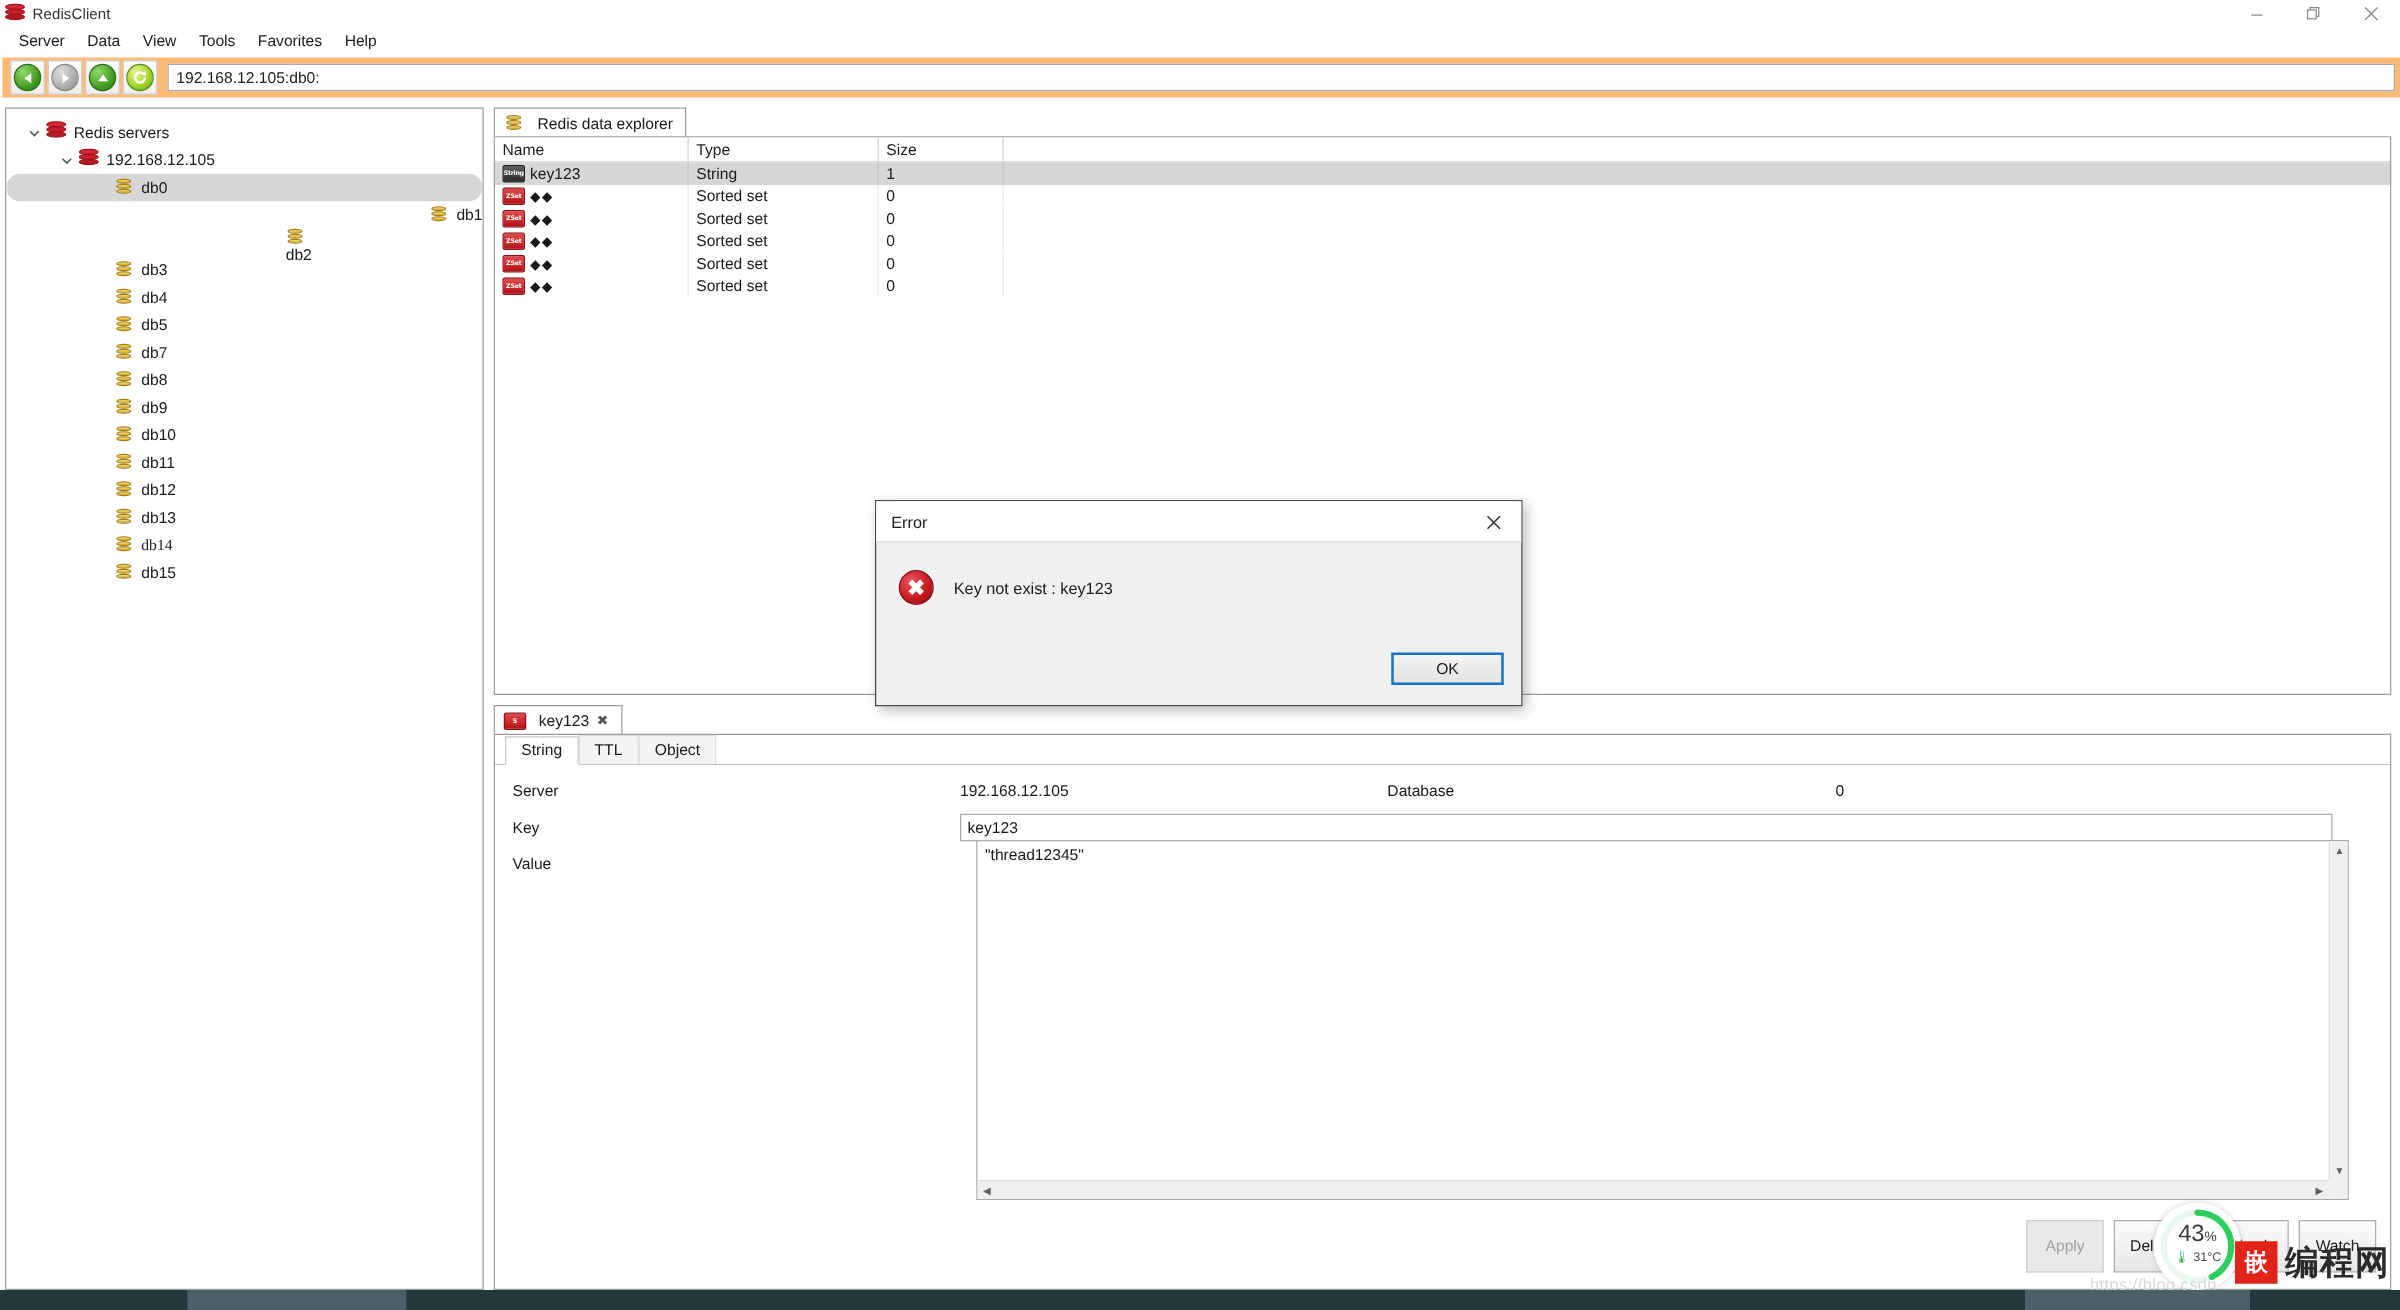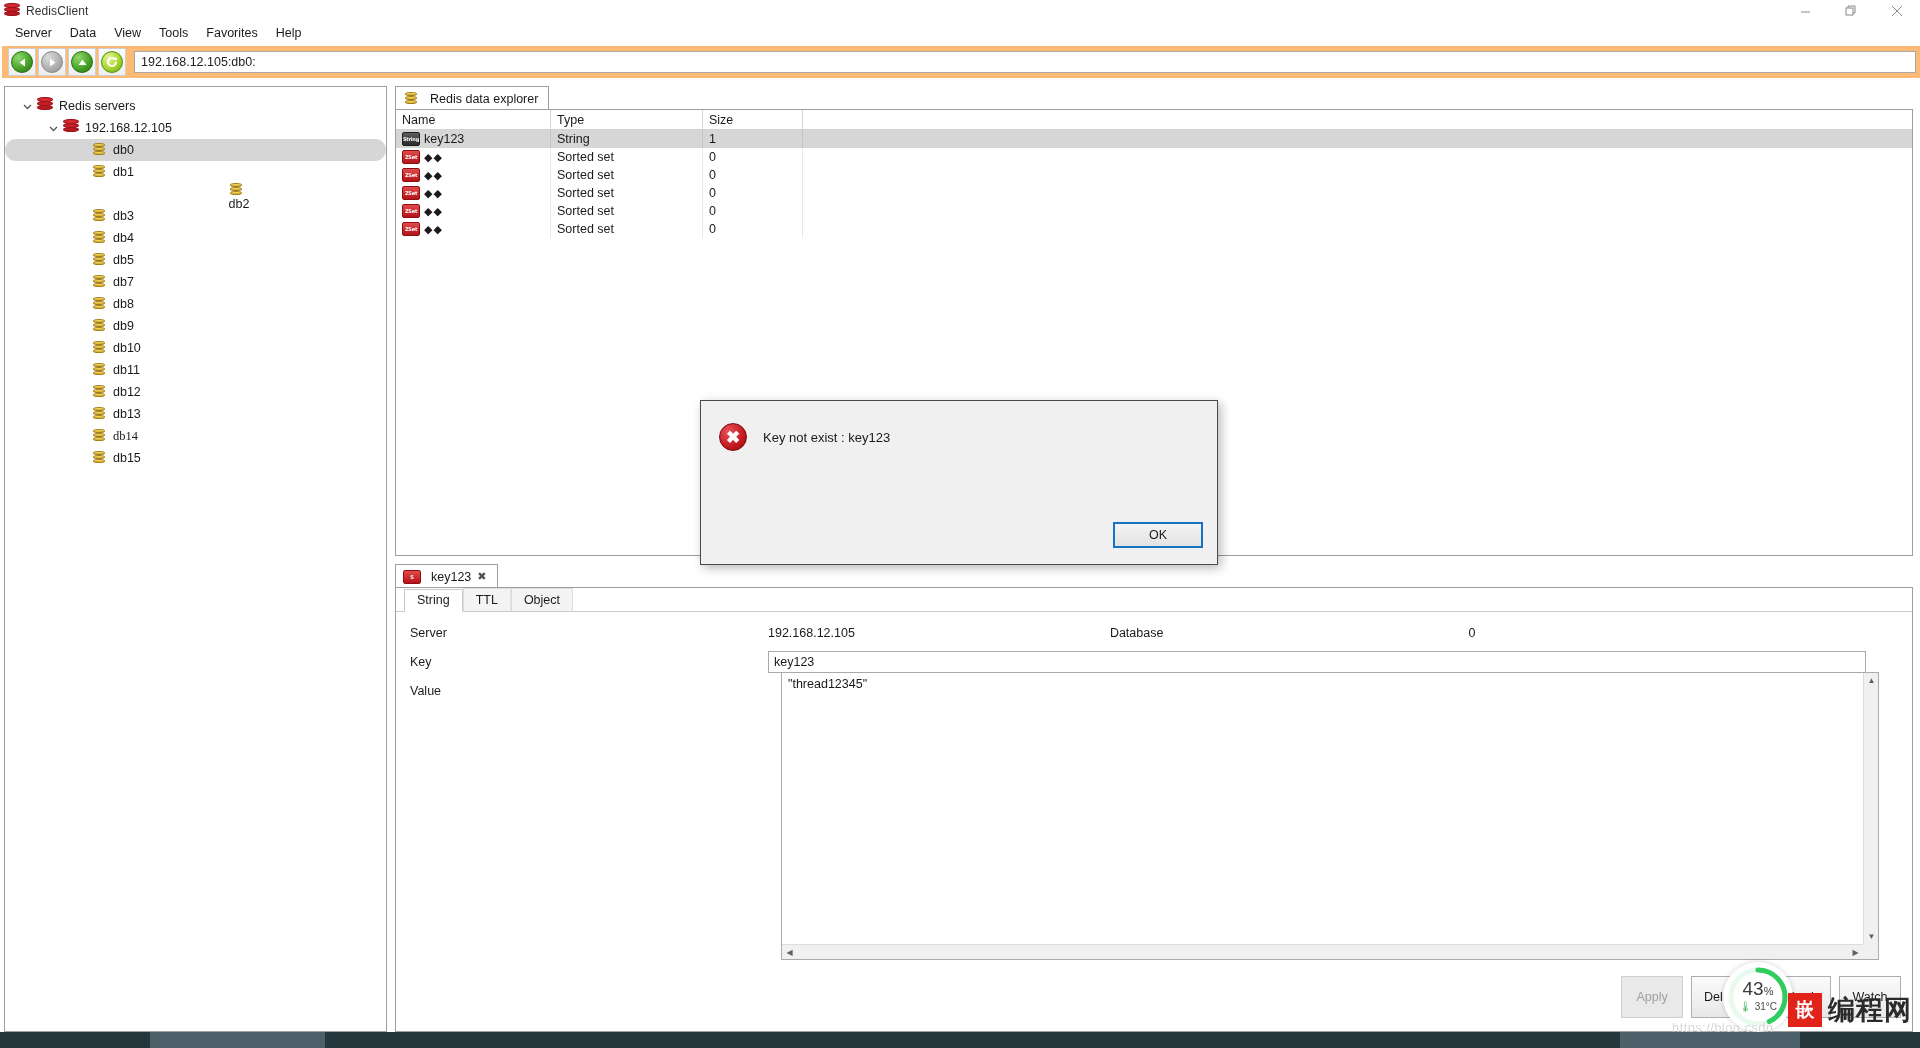--- a/index.html
+++ b/index.html
@@ -388,21 +388,21 @@
     </div>
     <div id="db-list">
         <div class="tree-row selected" style="padding-left: 86px; border-radius: 11px;">
           <span class="db-icon">
             <i></i>
             <i></i>
             <i></i>
           </span>
           <span class="tree-label">db0</span>
         </div>
-        <div class="tree-row" style="padding-left: 86px;">
+        <div class="tree-row" style="padding-left: 86px; justify-content: flex-end;">
           <span class="db-icon">
             <i></i>
             <i></i>
             <i></i>
           </span>
           <span class="tree-label">db1</span>
         </div>
         <div class="tree-row" style="padding-left: 86px; flex-direction: column;">
           <span class="db-icon">
             <i></i>
@@ -632,20 +632,29 @@
 
     <div class="btn-row">
       <div class="btn disabled">Apply</div>
       <div class="btn">Delete</div>
       <div class="btn">Refresh</div>
       <div class="btn">Watch</div>
     </div>
   </div>
 
   <div class="dialog">
+    <div class="dlg-title">
+      <span>Error</span>
+      <div class="dlg-close">
+        <svg width="14" height="14" viewBox="0 0 14 14">
+          <line x1="2" y1="2" x2="12" y2="12" stroke="#2a2a2a" stroke-width="1.2"></line>
+          <line x1="12" y1="2" x2="2" y2="12" stroke="#2a2a2a" stroke-width="1.2"></line>
+        </svg>
+      </div>
+    </div>
     <div class="dlg-body">
       <span class="err-icon">✖</span>
       <span class="dlg-msg">Key not exist : key123</span>
     </div>
     <div class="dlg-ok">OK</div>
   </div>
 
   <div class="cpu-widget">
     <svg class="cpu-ring" viewBox="0 0 62 62">
       <circle cx="31" cy="31" r="27" fill="none" stroke="#e9f9ee" stroke-width="5"></circle>

